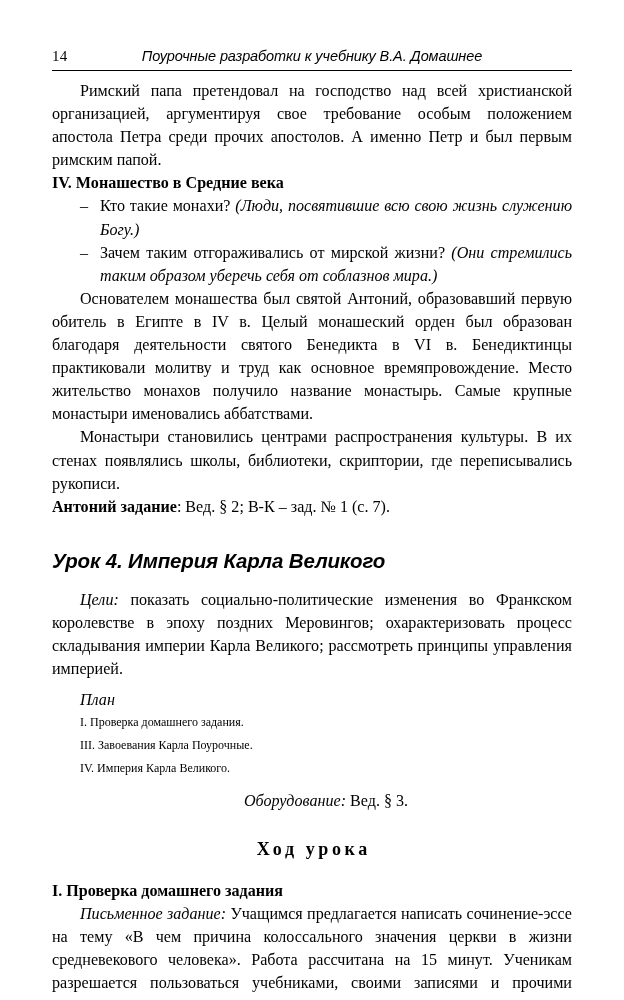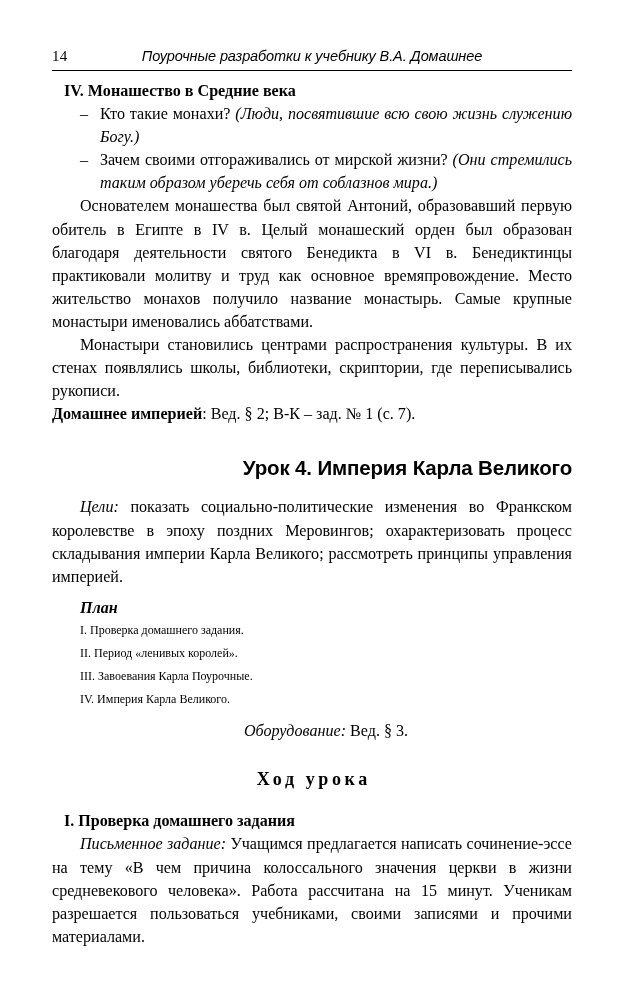--- a/index.html
+++ b/index.html
@@ -83,21 +83,20 @@
   b, .b { font-weight: bold; }
   i, .i { font-style: italic; }
   .bi { font-weight: normal; font-style: italic; }
 
   .section-head {
     font-weight: bold;
     font-size: 16.1px;
     line-height: 23.1px;
     text-align: left;
     margin-top: 0;
-    margin-left: 12px;
   }
 
   
   .dash-item {
     position: relative;
     padding-left: 48px;
     text-align: justify;
     font-size: 16.1px;
     line-height: 23.1px;
   }
@@ -106,27 +105,28 @@
     left: 28px;
     top: 0;
   }
 
   
   .lesson-title {
     font-family: "Liberation Sans", "DejaVu Sans", sans-serif;
     font-weight: bold;
     font-size: 20.5px;
     line-height: 26px;
-    text-align: right;
+    text-align: left;
     letter-spacing: -0.15px;
+    font-style: italic;
   }
 
   
   .plan-label {
-    font-weight: bold;
+    font-weight: normal;
     font-style: italic;
     font-size: 16.1px;
     line-height: 23.1px;
     padding-left: 28px;
     text-align: left;
   }
   .plan-item {
     font-size: 12px;
     line-height: 23.1px;
     padding-left: 28px;
@@ -160,52 +160,52 @@
 <div class="page">
 
   <div class="running-head">
     <span class="folio">14</span>
     <span class="head-title">Поурочные разработки к учебнику В.А. Домашнее</span>
   </div>
   <div class="head-rule"></div>
 
   <div class="column">
 
+    <p class="para">Римский папа претендовал на господство над всей христианской организацией, аргументируя свое требование особым положением апостола Петра среди прочих апостолов. А именно Петр и был первым римским папой.</p>
 
     <div class="section-head">IV. Монашество в Средние века</div>
 
     <div class="dash-item">
       <span class="dash">–</span><span>Кто такие монахи? </span><i>(Люди, посвятившие всю свою жизнь служению Богу.)</i>
     </div>
 
     <div class="dash-item">
-      <span class="dash">–</span><span>Зачем своими отгораживались от мирской жизни? </span><i>(Они стремились таким образом уберечь себя от соблазнов мира.)</i>
+      <span class="dash">–</span><span>Зачем таким отгораживались от мирской жизни? </span><i>(Они стремились таким образом уберечь себя от соблазнов мира.)</i>
     </div>
 
     <p class="para">Основателем монашества был святой Антоний, образовавший первую обитель в Египте в IV в. Целый монашеский орден был образован благодаря деятельности святого Бенедикта в VI в. Бенедиктинцы практиковали молитву и труд как основное времяпровождение. Место жительство монахов получило название монастырь. Самые крупные монастыри именовались аббатствами.</p>
 
     <p class="para">Монастыри становились центрами распространения культуры. В их стенах появлялись школы, библиотеки, скриптории, где переписывались рукописи.</p>
 
     <div class="line">
-      <b>Домашнее империей</b><span>: Вед. § 2; В-К – зад. № 1 (с. 7).</span>
+      <b>Антоний задание</b><span>: Вед. § 2; В-К – зад. № 1 (с. 7).</span>
     </div>
 
     <div class="sp-30"></div>
 
     <div class="lesson-title">Урок 4. Империя Карла Великого</div>
 
     <div class="sp-14"></div>
 
     <p class="para"><span class="bi">Цели:</span><span> показать социально-политические изменения во Франкском королевстве в эпоху поздних Меровингов; охарактеризовать процесс складывания империи Карла Великого; рассмотреть принципы управления империей.</span></p>
 
     <div class="sp-8"></div>
 
     <div class="plan-label">План</div>
     <div class="plan-item">I. Проверка домашнего задания.</div>
-    <div class="plan-item">II. Период «ленивых королей».</div>
     <div class="plan-item">III. Завоевания Карла Поурочные.</div>
     <div class="plan-item">IV. Империя Карла Великого.</div>
 
     <div class="sp-8"></div>
 
     <div class="equip">
       <span class="bi">Оборудование:</span><span> Вед. § 3.</span>
     </div>
 
     <div class="sp-26"></div>

